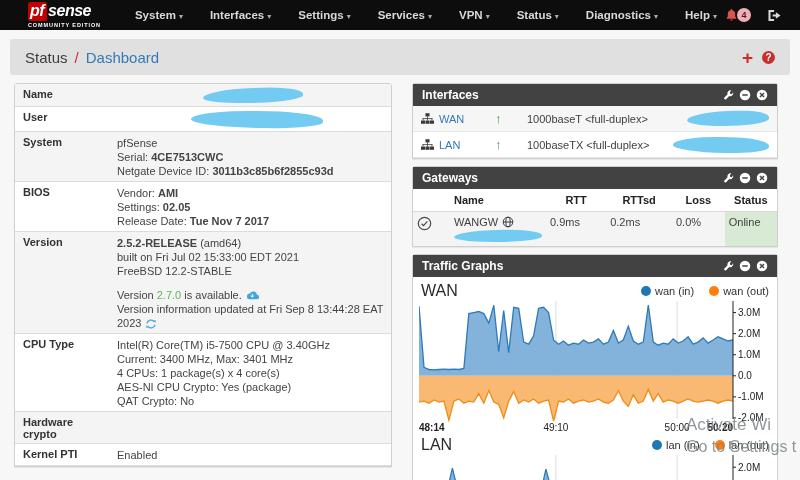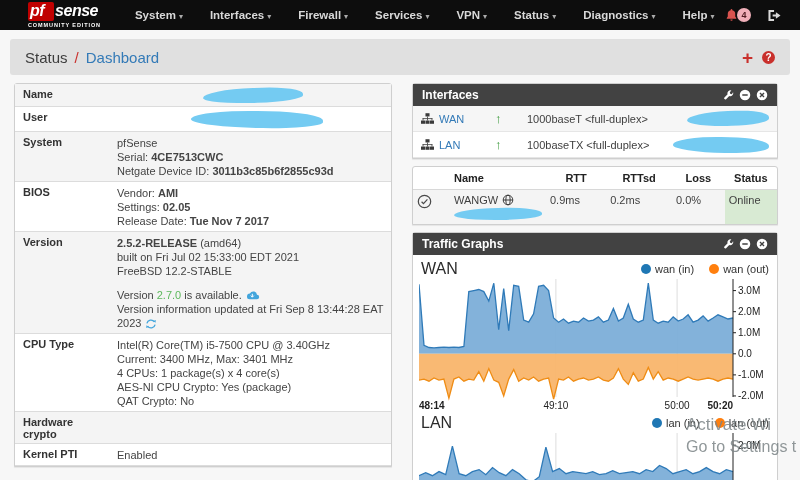--- a/index.html
+++ b/index.html
@@ -6,21 +6,21 @@
   html,body { margin:0; padding:0; }
   body {
     width:800px; height:480px; overflow:hidden; position:relative;
     background:#f7f7f7; color:#404040;
     font-family:"Liberation Sans","DejaVu Sans",sans-serif; font-size:11px;
   }
   
   .navbar { height:30px; background:#0d0d0d; display:flex; align-items:center; padding:0 12px; }
   .logo { display:flex; flex-direction:column; margin-left:16px; margin-right:34px; line-height:1; }
   .logo-top { display:flex; align-items:baseline; font-style:italic; font-weight:bold; font-size:16px; letter-spacing:-0.5px; }
-  .logo-pf { background:#c00000; color:#fff; padding:1px 10px 2px 2px; border-radius:2px; }
+  .logo-pf { background:#c00000; color:#fff; padding:1px 3px 2px 2px; border-radius:2px; }
   .logo-sense { color:#fff; padding-left:1px; }
   .logo-sub { font-size:5.5px; font-weight:bold; letter-spacing:0.9px; color:#fff; margin-top:2px; }
   .nav-menus { display:flex; gap:27px; flex:1; align-items:center; }
   .nav-item { color:#d9d9d9; font-size:11.5px; cursor:pointer; white-space:nowrap;font-weight:bold; }
   .caret { font-size:8px; color:#aaa; margin-left:3px; }
   .nav-right { display:flex; align-items:center; gap:16px; margin-right:6px; }
   .bell-wrap { display:flex; align-items:center; cursor:pointer; }
   .badge { background:#f0afb8; color:#4e1a1f; font-weight:bold; font-size:9px;
            width:14px; height:14px; border-radius:50%; display:flex; align-items:center; justify-content:center; margin-left:-1px; }
   
@@ -90,21 +90,21 @@
   <div class="logo">
     <div class="logo-top">
       <span class="logo-pf">pf</span>
         <span class="logo-sense">sense</span>
     </div>
     <div class="logo-sub">COMMUNITY EDITION</div>
   </div>
   <div class="nav-menus" id="nav-menus">
       <div class="nav-item"><span>System</span><span class="caret">▾</span></div>
       <div class="nav-item"><span>Interfaces</span><span class="caret">▾</span></div>
-      <div class="nav-item"><span>Firewall</span><span class="caret">▾</span></div>
+      <div class="nav-item"><span>Settings</span><span class="caret">▾</span></div>
       <div class="nav-item"><span>Services</span><span class="caret">▾</span></div>
       <div class="nav-item"><span>VPN</span><span class="caret">▾</span></div>
       <div class="nav-item"><span>Status</span><span class="caret">▾</span></div>
       <div class="nav-item"><span>Diagnostics</span><span class="caret">▾</span></div>
       <div class="nav-item"><span>Help</span><span class="caret">▾</span></div>
     </div>
   <div class="nav-right">
     <div class="bell-wrap">
       <span id="bell-icon"><span style="display: inline-flex; vertical-align: middle;">
             <svg width="13" height="14" viewBox="0 0 14 15">
@@ -278,20 +278,42 @@
             </span>
             <span class="if-name">LAN</span>
             <span class="if-arrow">↑</span>
             <span class="if-speed">100baseTX &lt;full-duplex&gt;</span>
             <div class="blob" style="width: 96px; height: 16px; margin-left: 0px; transform: rotate(1deg); border-radius: 55% 45% 50% 60% / 60% 55% 45% 50%;"></div>
           </div>
         </div>
     </div>
 
     <div class="panel">
+      <div class="panel-hdr">
+        <span>Gateways</span>
+        <span class="tools">
+            <span style="display: inline-flex; vertical-align: middle;">
+              <svg width="11" height="11" viewBox="0 0 16 16">
+                <path fill="#fff" d="M14.6 3.2a4.3 4.3 0 0 1-5.5 5.5l-4.6 4.6a1.7 1.7 0 0 1-2.4-2.4l4.6-4.6a4.3 4.3 0 0 1 5.5-5.5L9.9 3.1l.5 2.5 2.5.5z"></path>
+              </svg>
+            </span>
+            <span style="display: inline-flex; vertical-align: middle;">
+              <svg width="12" height="12" viewBox="0 0 16 16">
+                <circle cx="8" cy="8" r="7" fill="#fff"></circle>
+                <rect x="4.4" y="7" width="7.2" height="2" fill="#424242"></rect>
+              </svg>
+            </span>
+            <span style="display: inline-flex; vertical-align: middle;">
+              <svg width="12" height="12" viewBox="0 0 16 16">
+                <circle cx="8" cy="8" r="7" fill="#fff"></circle>
+                <path d="M5.3 5.3l5.4 5.4M10.7 5.3l-5.4 5.4" stroke="#424242" stroke-width="1.8"></path>
+              </svg>
+            </span>
+          </span>
+      </div>
       <table class="gw">
         <thead>
             <tr id="gw-head">
               <th style="width: 30px;"></th>
               <th class="l" style="width: 104px;">Name</th>
               <th style="width: 64px;">RTT</th>
               <th style="width: 70px;">RTTsd</th>
               <th style="width: 56px;">Loss</th>
               <th style="width: 54px;">Status</th>
             </tr>

